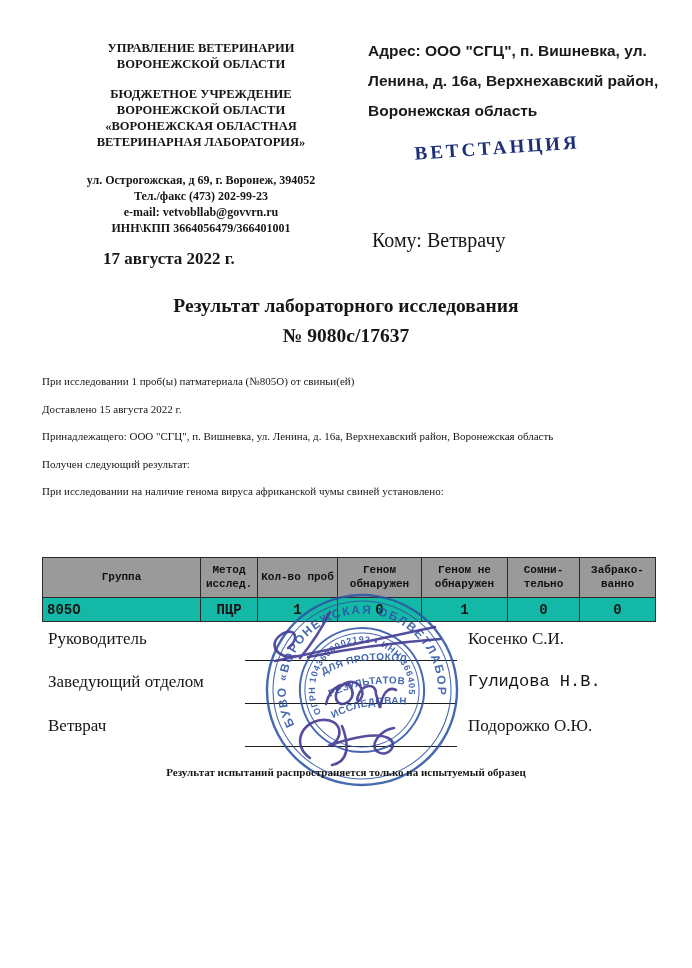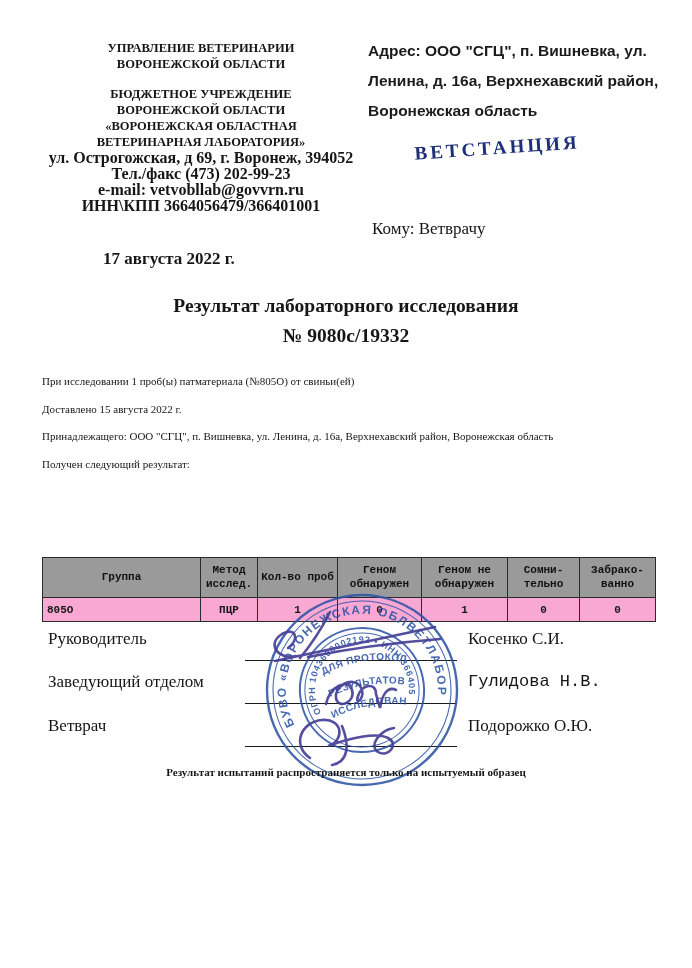--- a/index.html
+++ b/index.html
@@ -11,34 +11,34 @@
     font-family:"Liberation Serif", serif;
     color:#161616;
     overflow:hidden;
   }
   .abs{position:absolute;}
 
   
   .lh{left:45px;top:40px;width:312px;text-align:center;
       font-weight:bold;font-size:12.5px;line-height:16px;}
   .lh .grp{margin-bottom:14px;}
-  .lh .contacts{font-size:16px;line-height:16px;}
+  .lh .contacts{font-size:12px;line-height:16px;margin-top:22px;}
 
   
   .recip{left:368px;top:36px;width:296px;
       font-family:"Liberation Sans", sans-serif;
       font-weight:bold;font-size:15.5px;line-height:30px;color:#1b1b1b;}
 
   .vetstation{
       left:412px;top:137px;width:170px;text-align:center;
       font-family:"Liberation Serif", serif;
       font-weight:bold;font-size:19px;letter-spacing:3px;
       color:#1d2f78;transform:rotate(-4deg);
   }
-  .komu{left:372px;top:219px;font-size:17px;}
+  .komu{left:372px;top:229px;font-size:20px;}
   .datefield{left:103px;top:249px;font-weight:bold;font-size:17px;}
 
   .title{left:0;top:291px;width:692px;text-align:center;
       font-weight:bold;font-size:19.5px;line-height:30px;}
 
   .body-text{left:42px;top:368px;width:614px;font-size:11px;line-height:26.5px;}
   .body-text p{margin:0 0 1px 0;}
 
   
   table.results{
@@ -51,21 +51,21 @@
       font-weight:bold;
       text-align:center;
       padding:1px 2px;
   }
   table.results th{
       background:#9a9a9a;
       font-size:11px;line-height:13.5px;height:37px;
       color:#111;
   }
   table.results td{
-      font-size:11px;height:21px;background:#f9a8d4;
+      font-size:14px;height:21px;background:#14b8a6;
   }
   table.results td.first{text-align:left;padding-left:4px;}
 
   
   .sigrow-label{left:48px;font-size:17px;}
   .sigrow-name{left:468px;font-size:17px;}
   .sigline{left:245px;width:212px;height:0;border-top:1.8px solid #1c1c1c;}
 
   .footer{left:0;top:766px;width:692px;text-align:center;
       font-weight:bold;font-size:11px;}
@@ -99,28 +99,29 @@
   <div class="abs recip">Адрес: ООО "СГЦ", п. Вишневка, ул. Ленина, д. 16а, Верхнехавский район, Воронежская область</div>
 
   <div class="abs vetstation">ВЕТСТАНЦИЯ</div>
 
   <div class="abs komu">Кому: Ветврачу</div>
 
   <div class="abs datefield">17 августа 2022 г.</div>
 
   <div class="abs title">
     <div>Результат лабораторного исследования</div>
-    <div>№ 9080с/19332</div>
+    <div>№ 9080с/17637</div>
   </div>
 
   <div class="abs body-text">
     <p>При исследовании 1 проб(ы) патматериала (№805О) от свиньи(ей)</p>
     <p>Доставлено 15 августа 2022 г.</p>
     <p>Принадлежащего: ООО "СГЦ", п. Вишневка, ул. Ленина, д. 16а, Верхнехавский район, Воронежская область</p>
     <p>Получен следующий результат:</p>
+    <p>При исследовании на наличие генома вируса африканской чумы свиней установлено:</p>
   </div>
 
   <table class="results">
     <colgroup>
       <col style="width:158px">
         <col style="width:57px">
         <col style="width:80px">
       <col style="width:84px">
         <col style="width:86px">
         <col style="width:72px">

